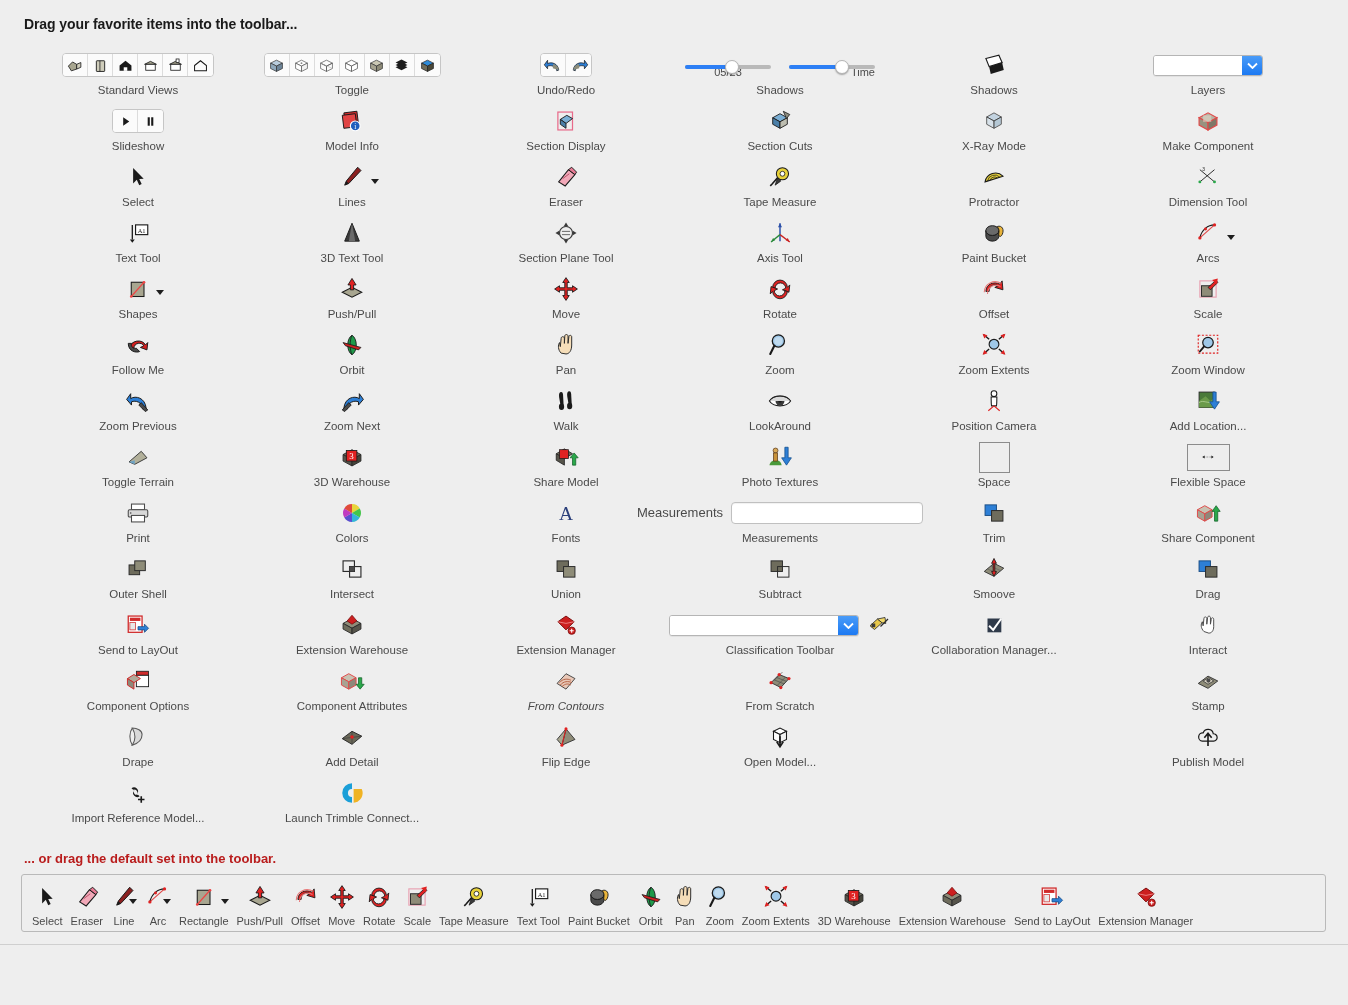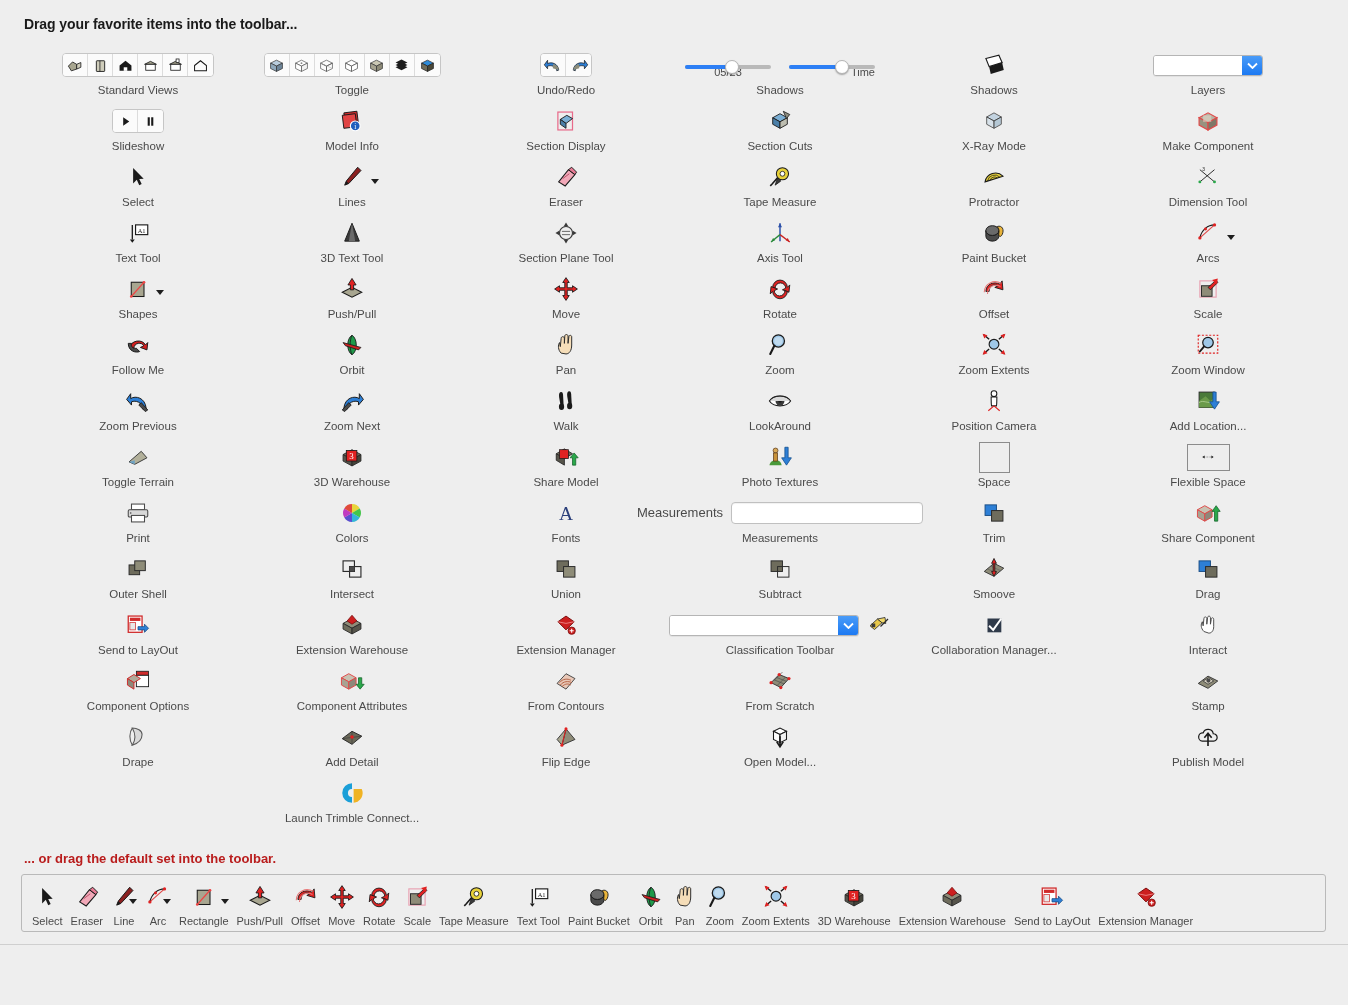--- a/index.html
+++ b/index.html
@@ -283,20 +283,30 @@
     </div>
     <div class="cell" style="left: 31px; top: 680px;">
       <div class="icon-area">
         <span class="ico"><svg width="26" height="26" viewBox="0 0 32 32">
             <path d="M9 5 C15 5 21 8 21 13 C21 20 16 24 9 26 C13 20 13 12 9 5 Z" fill="#d9d9d9" stroke="#5a5a5a" stroke-width="1.3"></path>
             <path d="M9 5 C5 10 5 20 9 26" fill="none" stroke="#5a5a5a" stroke-width="1.3"></path>
           </svg></span>
       </div>
       <div class="cap">Drape</div>
     </div>
+    <div class="cell" style="left: 31px; top: 736px;">
+      <div class="icon-area">
+        <span class="ico"><svg width="26" height="26" viewBox="0 0 32 32">
+            <path d="M8 10 A5 5 0 0 1 15 17 L13 19 A3 3 0 0 0 10 12 Z" fill="#1a1a1a"></path>
+            <path d="M18 20 A5 5 0 0 1 11 13 L13 11 A3 3 0 0 0 16 18 Z" fill="#1a1a1a"></path>
+            <path d="M20 20 L20 28 M16 24 L24 24" stroke="#1a1a1a" stroke-width="2"></path>
+          </svg></span>
+      </div>
+      <div class="cap">Import Reference Model...</div>
+    </div>
     <div class="cell" style="left: 245px; top: 8px;">
       <div class="icon-area">
         <span class="ico"><div class="grp">
             <div class="gb">
               <svg width="19" height="19" viewBox="0 0 32 32">
                 <path d="M6 12 L16 7 L26 12 L16 17 Z" fill="#b9cddd" stroke="#333" stroke-width="1.2"></path>
                 <path d="M6 12 L16 17 L16 26 L6 21Z" fill="#8fa8bb" stroke="#333" stroke-width="1.2"></path>
                 <path d="M26 12 L16 17 L16 26 L26 21Z" fill="#6d8599" stroke="#333" stroke-width="1.2"></path>
               </svg>
             </div>
@@ -595,21 +605,21 @@
       <div class="icon-area">
         <span class="ico"><svg width="26" height="26" viewBox="0 0 32 32">
             <path d="M16 5 L26 12 L16 22 L6 12 Z" fill="#cc1f1f" stroke="#7a0f0f" stroke-width="1.2"></path>
             <path d="M6 12 L16 14 L26 12" fill="none" stroke="#f09090" stroke-width="1"></path>
             <circle cx="23" cy="23" r="4.5" fill="#cc1f1f" stroke="#7a0f0f" stroke-width="1"></circle>
             <path d="M23 20.5 L23 25.5 M20.5 23 L25.5 23" stroke="#fff" stroke-width="1.3"></path>
           </svg></span>
       </div>
       <div class="cap">Extension Manager</div>
     </div>
-    <div class="cell" style="left: 459px; top: 624px;">
+    <div class="cell" style="left: 459px; top: 624px; font-style: italic;">
       <div class="icon-area">
         <span class="ico"><svg width="26" height="26" viewBox="0 0 32 32">
             <path d="M5 19 L16 7 L27 13 L16 26 Z" fill="#e8c8b8" stroke="#3a3a3a" stroke-width="1.1"></path>
             <path d="M8 18 C12 13 18 13 22 15" fill="none" stroke="#b05a3a" stroke-width="1.1"></path>
             <path d="M9 21 C13 16 19 16 23 18" fill="none" stroke="#b05a3a" stroke-width="1.1"></path>
             <path d="M11 23 C15 19 19 19 22 21" fill="none" stroke="#b05a3a" stroke-width="1.1"></path>
           </svg></span>
       </div>
       <div class="cap">From Contours</div>
     </div>

